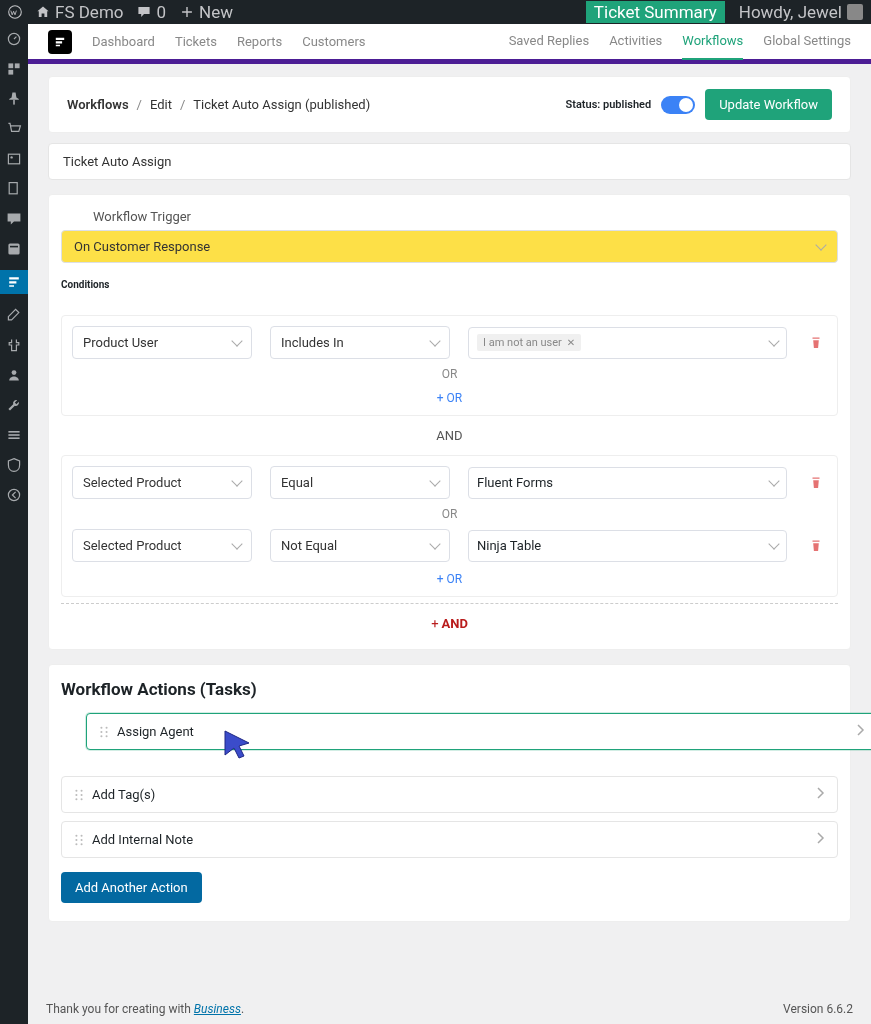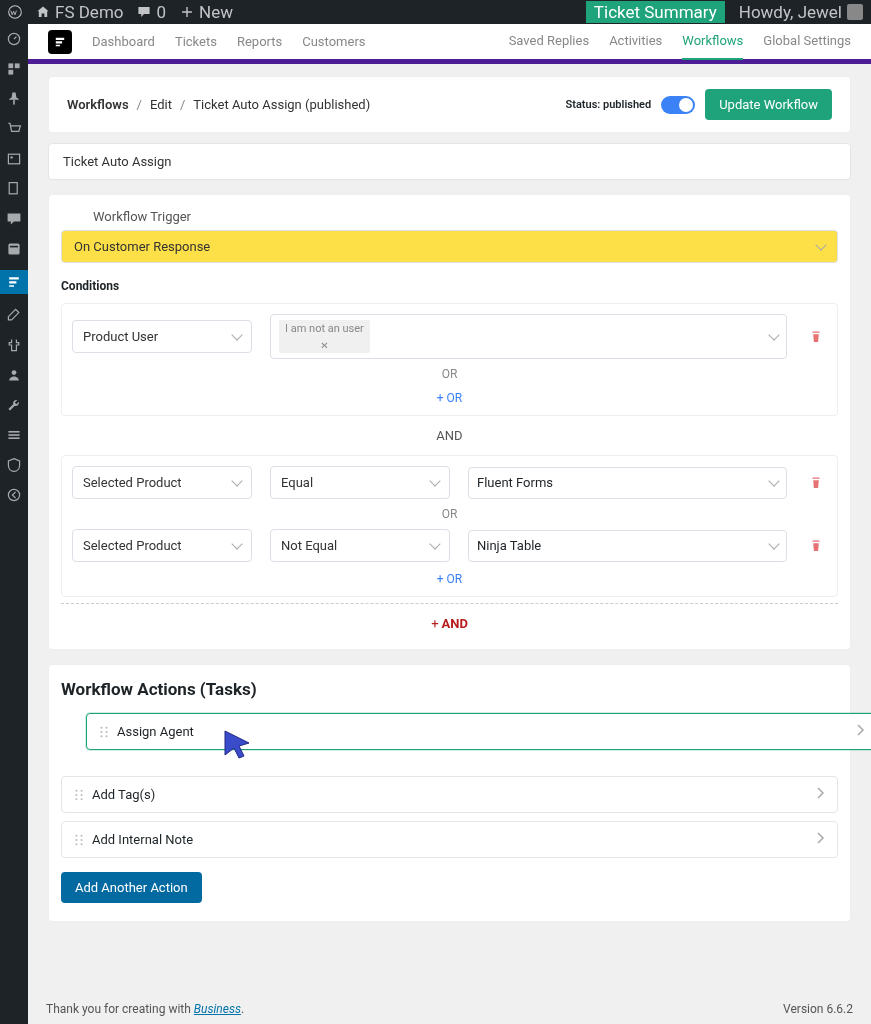--- a/index.html
+++ b/index.html
@@ -45,26 +45,26 @@
 
 .title-input { margin: 10px 20px 0; background: #fff; border: 1px solid #e5e5e5; border-radius: 4px; padding: 10px 14px; font-size: 13px; color: #333; }
 
 
 .section { margin: 14px 20px 0; background: #fff; border-radius: 4px; border: 1px solid #eee; padding: 14px 12px 18px; }
 .section-title { font-size: 17px; font-weight: 700; color: #1d2327; margin-bottom: 14px; }
 .subsection-label { font-size: 13px; color: #555; margin-bottom: 6px; margin-left: 32px; }
 .select-full { width: 100%; background: #fde047; border: 1px solid #dcdfe6; border-radius: 4px; padding: 8px 12px; font-size: 13px; color: #333; display: flex; align-items: center; justify-content: space-between; cursor: pointer; }
 .chev { width: 8px; height: 8px; border-right: 1px solid #aaa; border-bottom: 1px solid #aaa; transform: rotate(45deg); margin-top: -3px; }
 
-.conditions-title { font-size: 12px; font-weight: 700; margin: 16px 0 10px; }
+.conditions-title { font-size: 10px; font-weight: 700; margin: 16px 0 25px; }
 .cond-group { border: 1px solid #eee; border-radius: 4px; padding: 10px; }
 .cond-row { display: flex; align-items: center; gap: 18px; }
 .cond-select { flex: 0 0 180px; background: #fff; border: 1px solid #dcdfe6; border-radius: 4px; padding: 8px 10px; font-size: 13px; color: #333; display: flex; align-items: center; justify-content: space-between; cursor: pointer; }
 .cond-value { flex: 1; background: #fff; border: 1px solid #dcdfe6; border-radius: 4px; padding: 5px 8px; display: flex; align-items: center; min-height: 32px; cursor: pointer; }
-.tag-chip { background: #f0f0f0; color: #888; font-size: 11px; padding: 2px 6px; border-radius: 2px; display: flex; align-items: center; gap: 5px; flex-direction: column; }
+.tag-chip { background: #f0f0f0; color: #888; font-size: 11px; padding: 2px 6px; border-radius: 2px; display: flex; align-items: center; gap: 5px; }
 .tag-close { font-size: 10px; cursor: pointer; }
 .trash { width: 22px; cursor: pointer; display: flex; justify-content: center; }
 .trash svg { width: 14px; height: 14px; fill: #e57373; }
 .or-text { text-align: center; font-size: 12px; color: #888; margin: 8px 0; }
 .add-or { text-align: center; color: #3b82f6; font-size: 12px; margin-top: 10px; cursor: pointer; }
 .add-or .plus, .add-and .plus { font-weight: 400; margin-right: 3px; }
 .and-text { text-align: center; font-size: 13px; color: #555; margin: 12px 0; }
 .add-and { text-align: center; color: #b91c1c; font-size: 13px; font-weight: 700; cursor: pointer; border-top: 1px dashed #ccc; padding-top: 12px; margin-top: 6px; }
 
 
@@ -261,20 +261,24 @@
       <span>On Customer Response</span>
       <span class="chev"></span>
     </div>
 
     <div class="conditions-title">Conditions</div>
 
     <div class="cond-group">
       <div class="cond-row">
         <div class="cond-select">
             <span>Product User</span>
+            <span class="chev"></span>
+          </div>
+        <div class="cond-select">
+            <span>Includes In</span>
             <span class="chev"></span>
           </div>
         <div class="cond-value">
           <span class="tag-chip">
               <span>I am not an user</span>
               <span class="tag-close">✕</span>
             </span>
           <span class="chev" style="margin-left:auto"></span>
         </div>
         <span class="trash">

